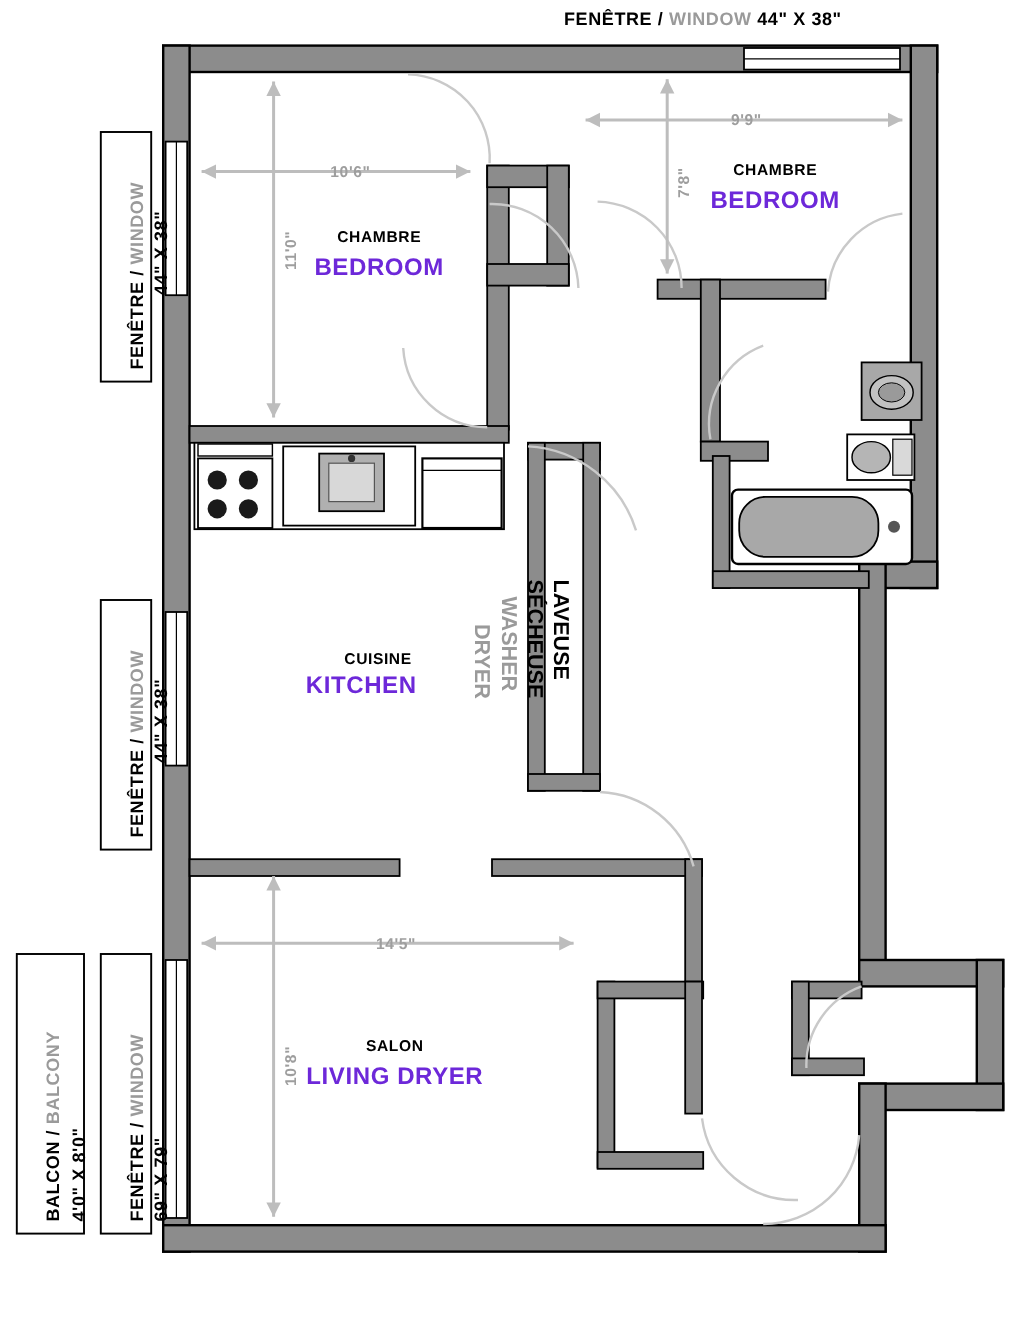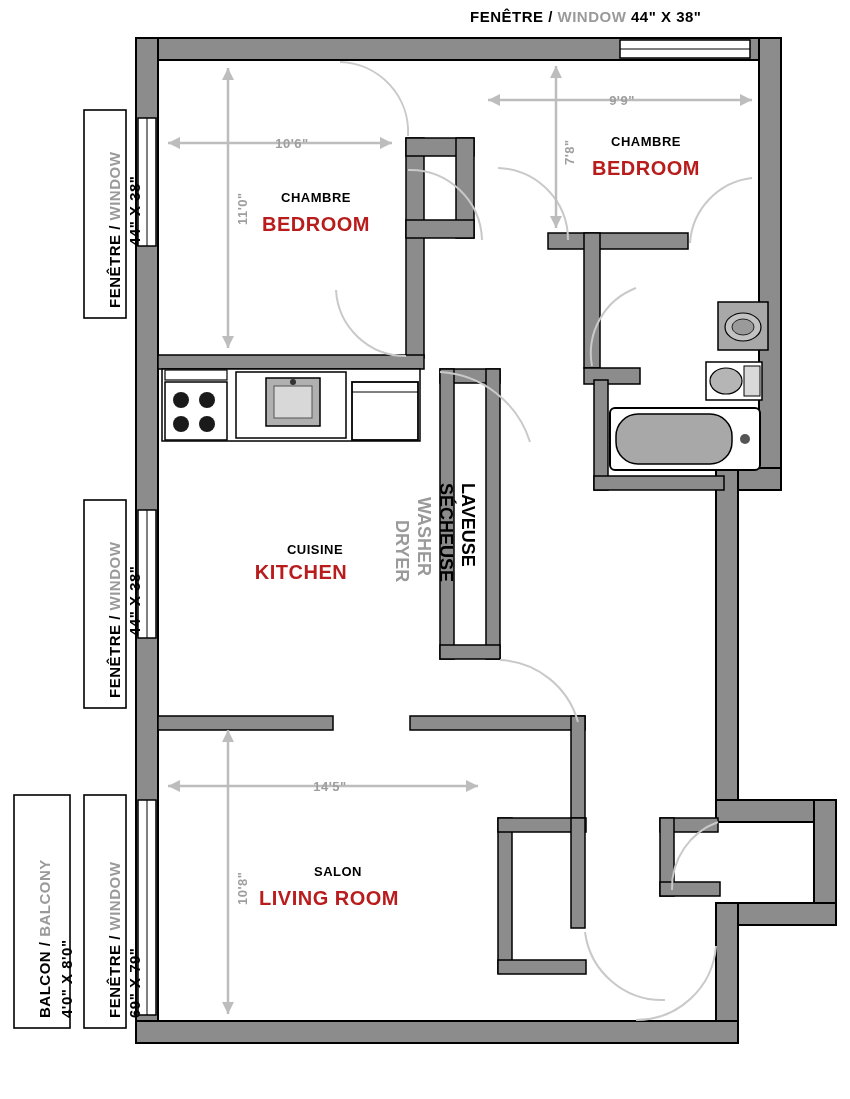--- a/index.html
+++ b/index.html
@@ -29,21 +29,21 @@
   .lbl-fr { color: #000000; }
   .lbl-en { color: #9a9a9a; }
   .room-fr {
     font-size: 13px;
     letter-spacing: 0.5px;
     color: #000;
   }
   .room-en {
     font-size: 20px;
     letter-spacing: 0.5px;
-    color: #b91c1c;
+    color: #6d28d9;
     text-align: center;
   }
   .dim {
     font-size: 13px;
     color: #9e9e9e;
     font-weight: bold;
     letter-spacing: 0.5px;
   }
   .win-text {
     font-size: 15px;
@@ -279,16 +279,16 @@
 <div class="lbl dim rot-90" style="left:562px; top:165px;">7'8"</div>
 
 <div class="lbl room-fr centered" style="left:301px; top:549px;margin-left:14px;">CUISINE</div>
 <div class="lbl room-en centered" style="left:301px; top:572px;">KITCHEN</div>
 
 <div class="lbl rot-270" style="left:478px; top:483px; font-size:18px; color:#000;">LAVEUSE</div>
 <div class="lbl rot-270" style="left:456px; top:483px; font-size:18px; color:#000;">SÉCHEUSE</div>
 <div class="lbl rot-270" style="left:434px; top:497px; font-size:18px; color:#9a9a9a;">WASHER</div>
 <div class="lbl rot-270" style="left:412px; top:520px; font-size:18px; color:#9a9a9a;">DRYER</div>
 
-<div class="lbl room-fr centered" style="left:338px; top:871px;">SALON</div>
-<div class="lbl room-en centered" style="left:329px; top:898px;">LIVING ROOM</div>
+<div class="lbl room-fr centered" style="left:329px; top:871px;">SALON</div>
+<div class="lbl room-en centered" style="left:329px; top:898px;">LIVING DRYER</div>
 <div class="lbl dim centered" style="left:330px; top:786px;">14'5"</div>
 <div class="lbl dim rot-90" style="left:235px; top:905px;">10'8"</div>
 
 </body></html>

